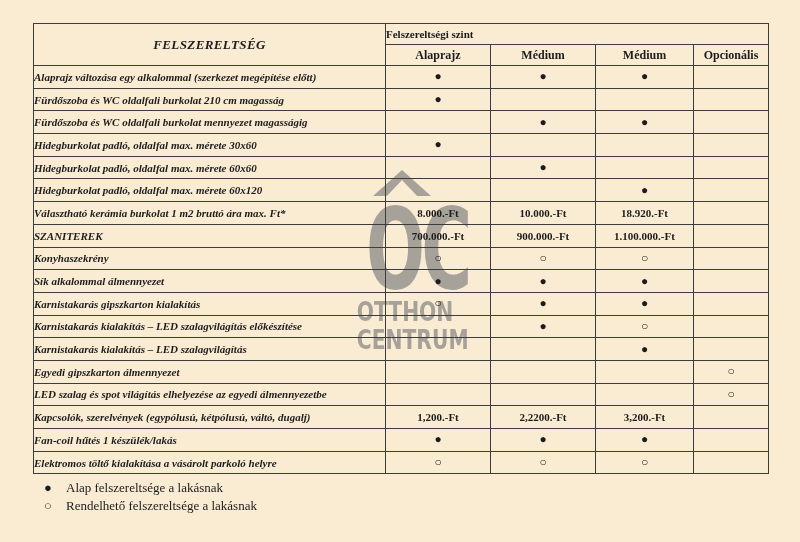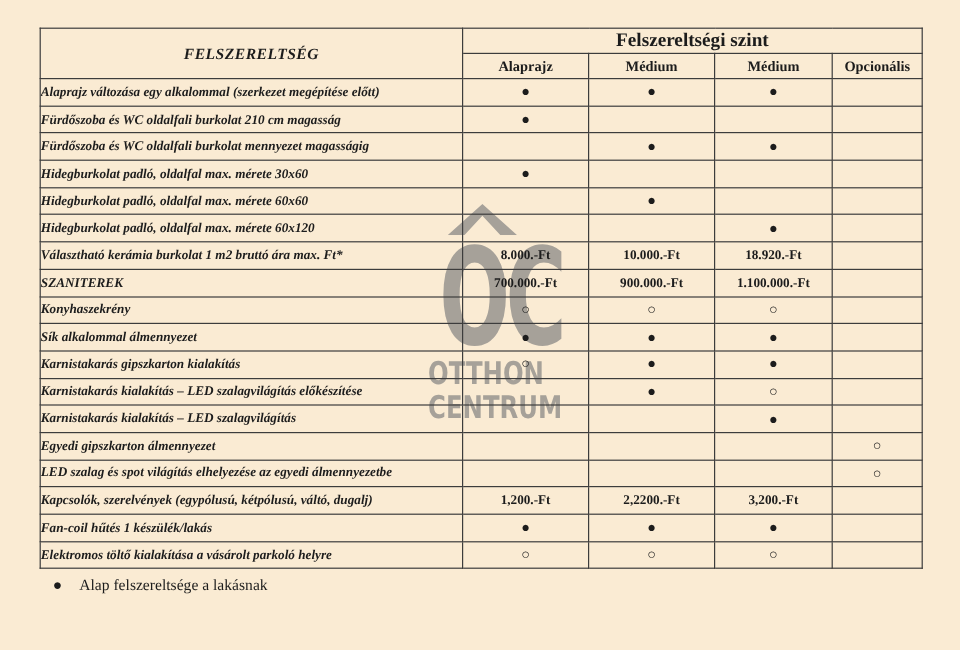--- a/index.html
+++ b/index.html
@@ -67,22 +67,22 @@
   }
   th.corner {
     font-weight: bold;
     font-style: italic;
     font-size: 13px;
     letter-spacing: 0.4px;
     text-align: center;
   }
   th.group-head {
     font-weight: bold;
-    font-size: 16px;
-    text-align: center;
+    font-size: 11px;
+    text-align: left;
     height: 20px;
   }
   th.col-head {
     font-weight: bold;
     font-size: 12px;
     text-align: center;
     height: 20px;
   }
   td.label-cell {
     font-weight: bold;
@@ -289,13 +289,16 @@
     <td class="val dot-open">○</td>
     <td class="val"></td>
   </tr>
 </tbody>
 </table>
 
 <div class="legend">
   <div class="legend-row">
     <span class="legend-symbol">●</span><span>Alap felszereltsége a lakásnak</span>
   </div>
+  <div class="legend-row">
+    <span class="legend-symbol">○</span><span>Rendelhető felszereltsége a lakásnak</span>
+  </div>
 </div>
 
 </body></html>

